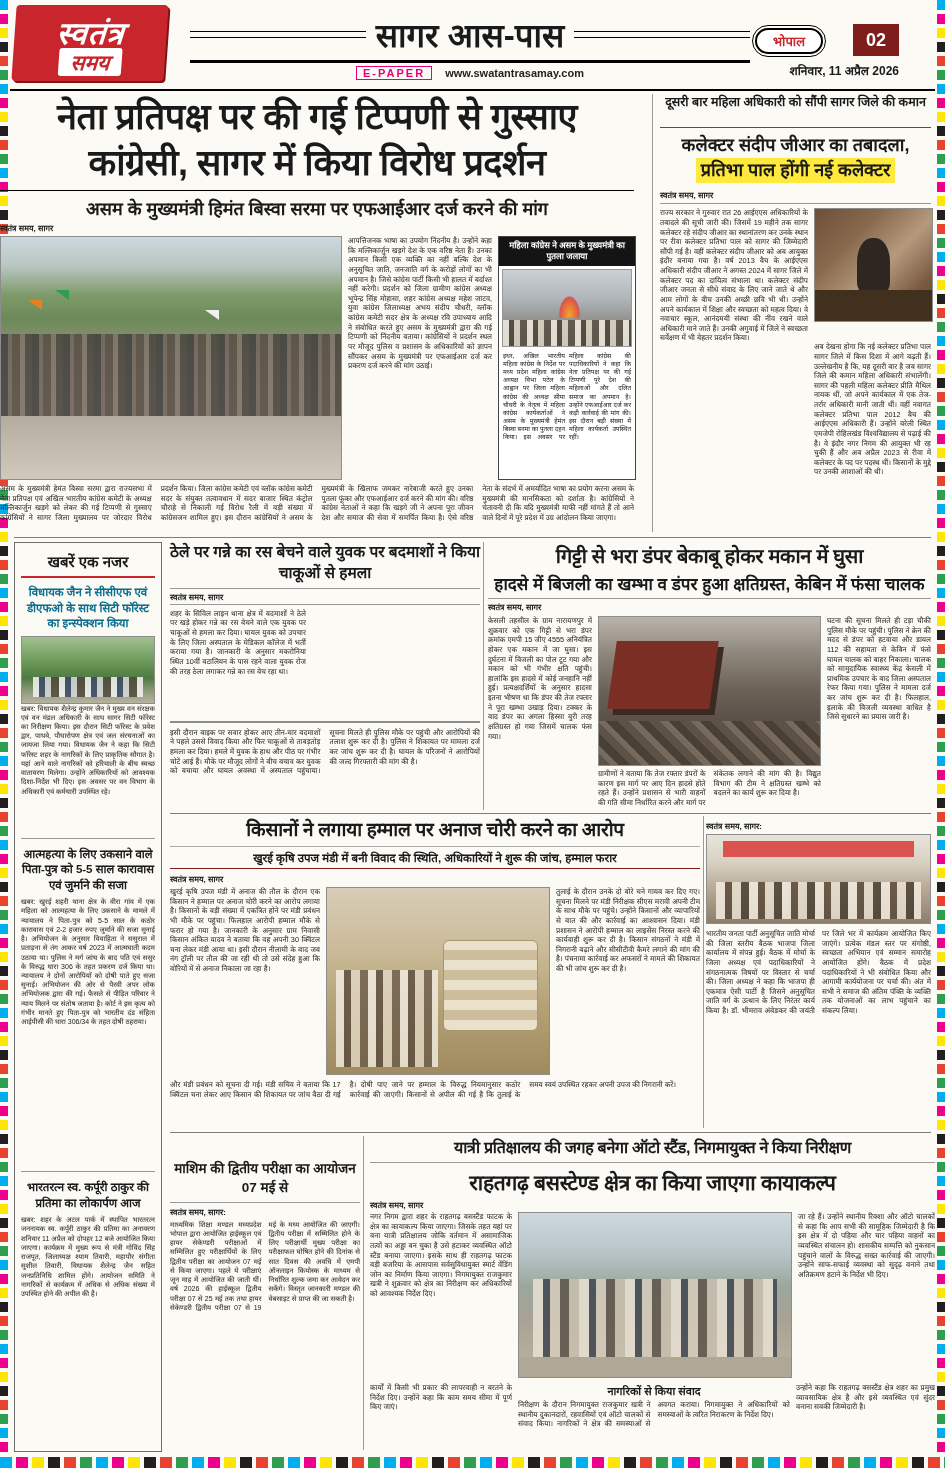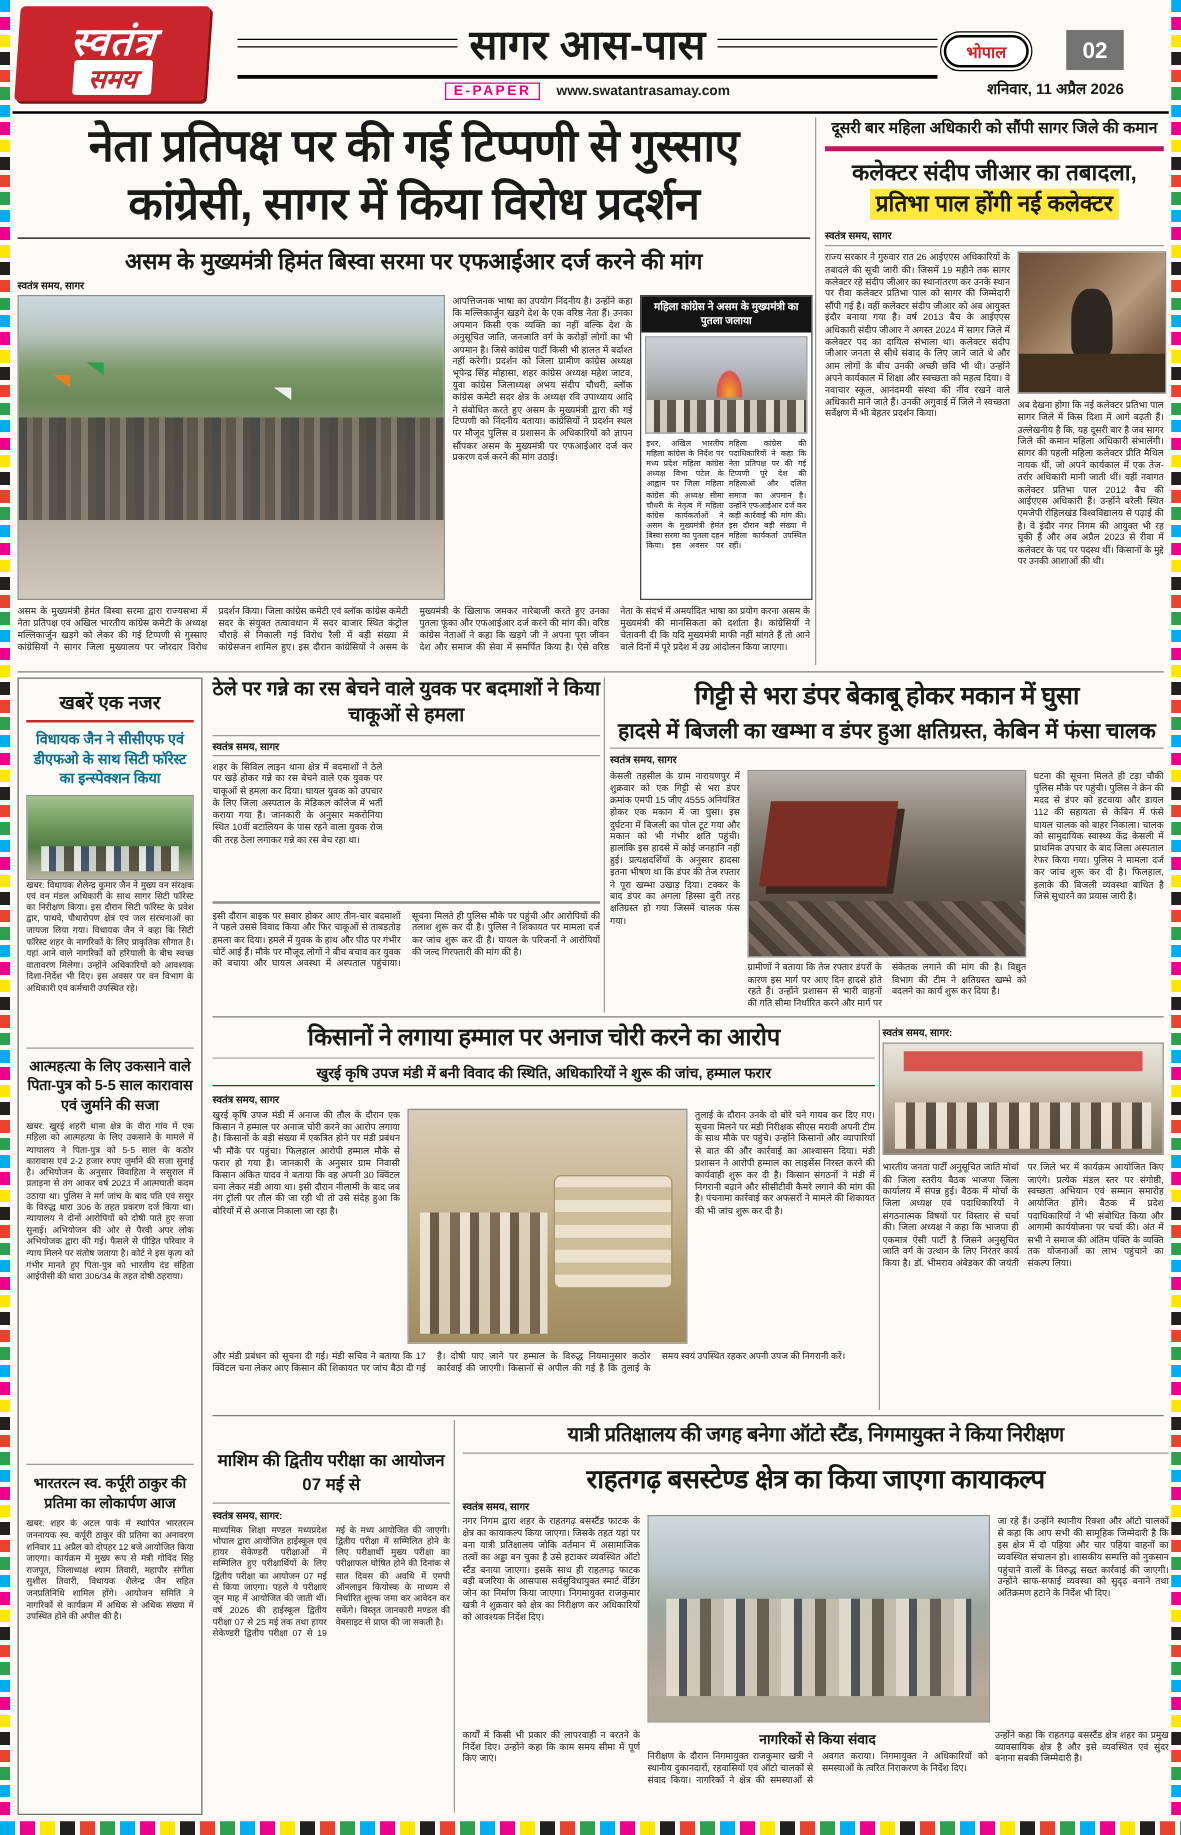--- a/index.html
+++ b/index.html
@@ -22,36 +22,36 @@
   .masthead-center{position:absolute;left:190px;top:12px;width:560px;}
   .title-row{display:flex;align-items:center;gap:10px;}
   .title-rule{flex:1;height:5px;border-top:1px solid #000;border-bottom:1px solid #000;}
   .section-title{margin:0;font-size:33px;font-weight:800;white-space:nowrap;}
   .masthead-underline{border-bottom:3px solid #000;margin-top:3px;}
   .epaper-row{text-align:center;margin-top:4px;font-size:11px;}
   .epaper{color:#e6007e;font-weight:800;letter-spacing:2px;border:1px solid #e6007e;padding:0 6px;}
   .website{font-weight:700;color:#222;margin-left:10px;}
   .city-badge{position:absolute;right:122px;top:28px;border:2px solid #000;outline:1px solid #000;outline-offset:2px;
               border-radius:16px;padding:2px 16px;font-size:13px;font-weight:800;color:#c9252c;background:#fff;}
-  .page-no{position:absolute;right:46px;top:24px;width:46px;height:32px;background:#737373;color:#fff;
+  .page-no{position:absolute;right:46px;top:24px;width:46px;height:32px;background:#7f1d1d;color:#fff;
            font-size:18px;font-weight:800;display:flex;align-items:center;justify-content:center;}
   .issue-date{position:absolute;right:46px;top:62px;font-size:12px;font-weight:700;}
   .header-rule{position:absolute;left:10px;right:10px;top:89px;border-top:2px solid #000;}
 
   
   section,aside{position:absolute;box-sizing:border-box;}
   .vline{position:absolute;border-left:1px solid #9a9a9a;}
   .hline{position:absolute;border-top:1px solid #7d7d7d;}
   .body-txt{font-size:7.3px;line-height:1.32;text-align:justify;overflow:hidden;margin:0;}
   .byline{font-size:8px;font-weight:700;}
   .photo{position:relative;overflow:hidden;border:1px solid #8d8d8d;background:#b9b2a6;}
   .band{position:absolute;left:0;right:0;}
 
   
-  .lead{left:14px;top:94px;width:634px;height:440px;}
+  .lead{left:0;top:94px;width:634px;height:440px;}
   .lead-headline{font-size:36px;font-weight:800;line-height:1.28;text-align:center;letter-spacing:-.5px;}
   .lead-subhead{margin-top:4px;font-size:18px;font-weight:700;text-align:center;border-top:1.5px solid #000;padding:5px 0 3px;}
   .lead-byline{position:absolute;top:128px;left:0;}
   .lead-photo{position:absolute;top:142px;left:0;width:340px;height:242px;}
   .ph-protest{background:linear-gradient(180deg,#ccd8e0 0%,#b9c6c0 12%,#7e9a6a 24%,#6b8a58 34%,#98927f 48%,#a89e8e 62%,#b3a696 78%,#9c9183 100%);}
   .ph-protest .crowd{top:40%;height:34%;background:repeating-linear-gradient(90deg,#3a3a3a 0 7px,#6e625a 7px 11px,#52493f 11px 19px,#7d7268 19px 24px,#44403a 24px 31px);opacity:.8;}
   .ph-protest .road{bottom:0;height:26%;background:linear-gradient(180deg,#b5aca0,#d2c9bd);}
   .flag{position:absolute;width:0;height:0;border-style:solid;}
   .flag-a{top:26%;left:8%;border-width:0 14px 10px 0;border-color:transparent #e87f1e transparent transparent;}
   .flag-b{top:22%;left:16%;border-width:0 14px 10px 0;border-color:transparent #2e9e4f transparent transparent;}
@@ -61,27 +61,27 @@
   .inset-title{background:#141414;color:#fff;font-size:8.4px;font-weight:700;padding:3px 4px;text-align:center;line-height:1.35;}
   .inset-photo{height:76px;margin:3px;border:1px solid #999;}
   .ph-effigy{background:linear-gradient(180deg,#cdd1d5 0%,#b0b5ba 38%,#90908a 68%,#7c7a72 100%);}
   .ph-effigy .fire{position:absolute;left:44%;top:34%;width:16%;height:30%;background:radial-gradient(ellipse at 50% 85%,#f5a623 0%,#d9534f 65%,transparent 72%);}
   .ph-effigy .crowd{bottom:0;height:34%;background:repeating-linear-gradient(90deg,#f2ede2 0 6px,#4a4238 6px 11px,#ddd5c6 11px 17px,#5a5044 17px 24px);opacity:.85;}
   .inset-body{font-size:6.3px;line-height:1.3;column-count:2;column-gap:4px;padding:2px 4px;text-align:justify;height:138px;overflow:hidden;margin:0;}
   .lead-bottom{position:absolute;top:390px;left:0;width:634px;height:50px;column-count:4;column-gap:9px;}
 
   
   .collector{left:660px;top:94px;width:271px;height:440px;}
-  .col-kicker{font-size:12.5px;font-weight:800;text-align:center;line-height:1.35;padding-bottom:6px;border-bottom:4px solid #be185d;}
+  .col-kicker{font-size:12.5px;font-weight:800;text-align:center;line-height:1.35;padding-bottom:16px;border-bottom:1px solid #be185d;}
   .col-headline{padding:5px 0 4px;text-align:center;font-size:18px;font-weight:800;line-height:1.4;}
   .hl-yellow{background:#ffe93c;padding:0 5px;display:inline-block;}
   .col-byline{border-bottom:1px solid #9a9a9a;padding:2px 0 3px;}
   .col-body{display:flex;gap:6px;margin-top:4px;height:326px;}
   .col-body-left{width:148px;height:100%;}
-  .col-body-rightwrap{flex:1;display:flex;flex-direction:column;gap:4px;}
+  .col-body-rightwrap{flex:1;display:flex;flex-direction:column;gap:20px;}
   .col-photo{width:100%;height:112px;}
   .ph-office{background:linear-gradient(135deg,#6d4f3a 0%,#8a6a4e 30%,#b59a7d 55%,#7a5b42 80%,#5d4533 100%);}
   .ph-office .desk{bottom:0;height:28%;background:#42301f;}
   .ph-office .person{position:absolute;left:36%;top:26%;width:28%;height:48%;background:#2e2621;border-radius:45% 45% 18% 18%;}
   .col-body-right{flex:1;overflow:hidden;}
 
   
   .sidebar{left:14px;top:542px;width:148px;height:910px;border:1.5px solid #6d6d6d;padding:4px 6px;}
   .sb-title{text-align:center;font-size:15px;font-weight:800;padding:4px 0 5px;border-bottom:2px solid #c9252c;margin-bottom:3px;}
   .sb-head{font-size:11.5px;font-weight:700;line-height:1.35;padding:4px 0;text-align:center;}

